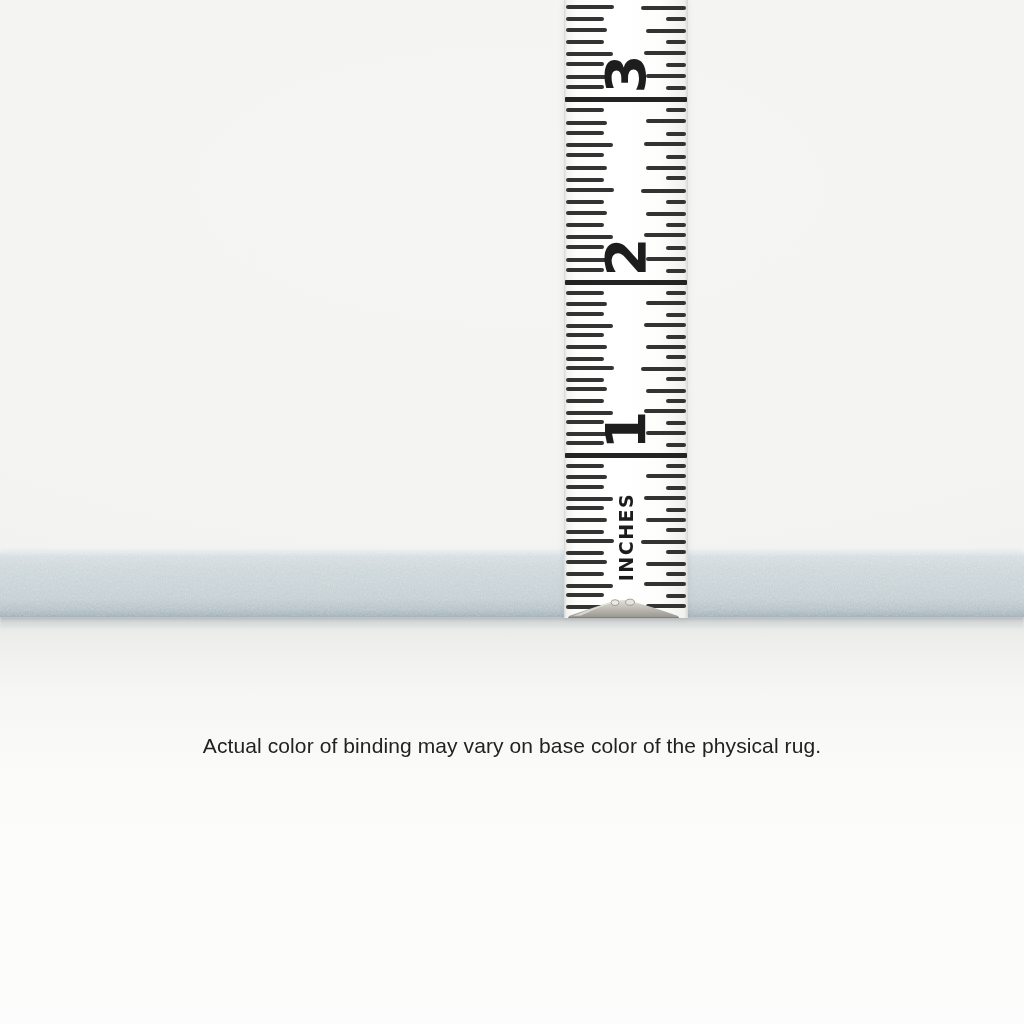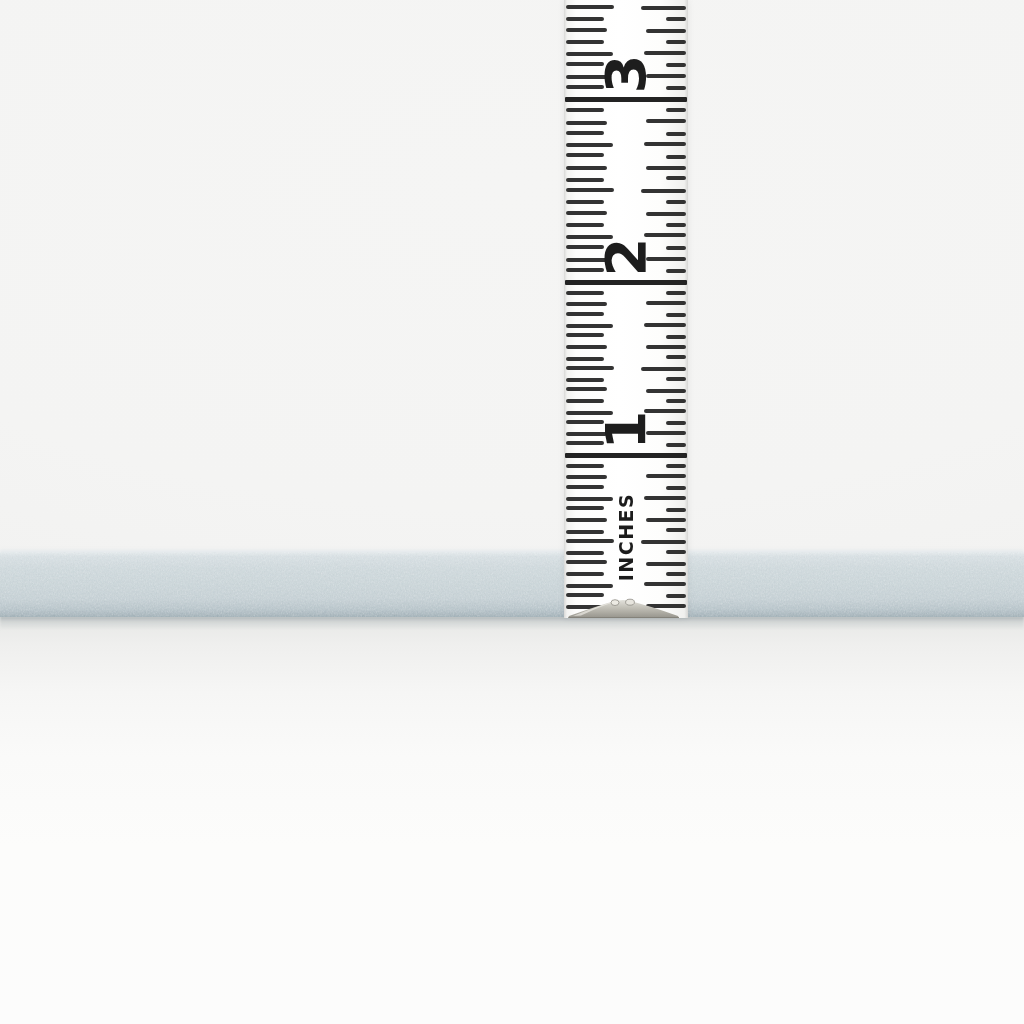--- a/index.html
+++ b/index.html
@@ -227,15 +227,16 @@
       </defs>
       <path d="M1 20 L2 18 Q30 8 46 3.5 Q55 1 61 2.5 Q82 7.5 111 18 L112 20 Z" fill="url(#clipg)"></path>
       <path d="M6 18 Q32 7.5 48 3.2 L53 2.4 Q38 6 14 17.4 Z" fill="#f1f0ea" opacity="0.65"></path>
       <path d="M2 19 L112 19 L112 20 L1 20 Z" fill="#7f7d75" opacity="0.8"></path>
       <ellipse cx="48" cy="4.6" rx="4" ry="2.9" fill="#eceae3" stroke="#8f8d85" stroke-width="0.8"></ellipse>
       <ellipse cx="63" cy="4.2" rx="4.4" ry="3" fill="#e7e5de" stroke="#8f8d85" stroke-width="0.8"></ellipse>
     </svg>
   </div>
 
   <div class="caption">
+    <div>Actual color of binding may vary on base color of the physical rug.</div>
   </div>
 
 </div>
 
 </body></html>

